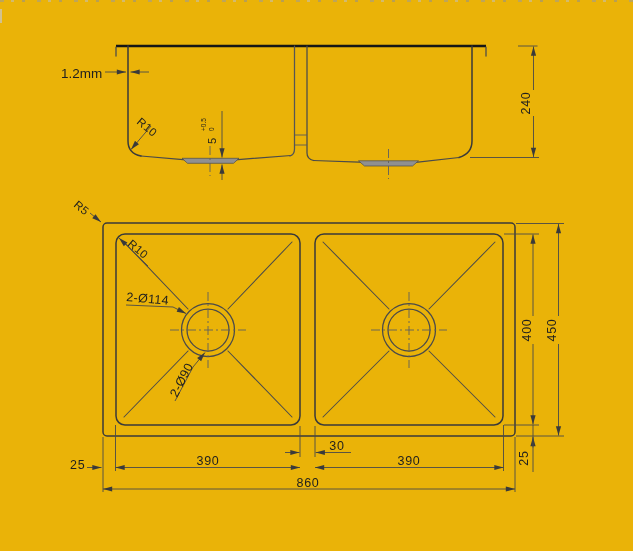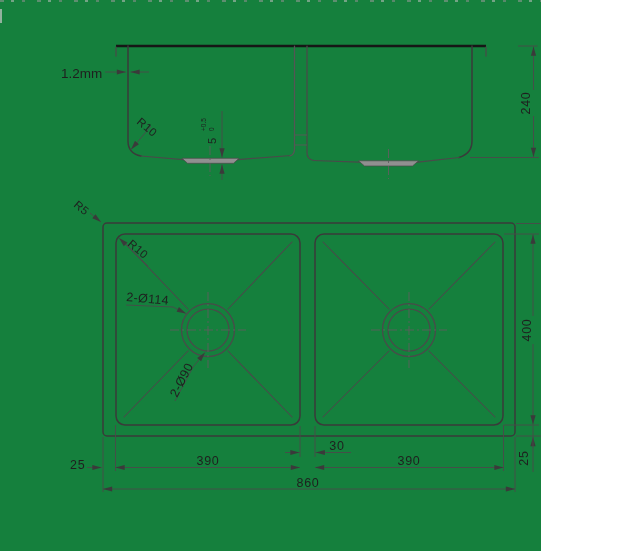--- a/index.html
+++ b/index.html
@@ -1,16 +1,16 @@
 <!DOCTYPE html>
 <html><head>
 <meta charset="utf-8">
 <style>
   html,body{margin:0;padding:0;background:#ffffff;}
-  .stage{position:relative;width:541px;height:551px;background:#15803d;overflow:hidden;
+  .stage{position:relative;width:633px;height:551px;background:#eab308;overflow:hidden;
          font-family:"Liberation Sans", sans-serif;}
   .top-artifact{position:absolute;top:0;left:0;width:633px;height:2px;opacity:.55;
     background:repeating-linear-gradient(90deg,#9a9a9a 0 4px,transparent 4px 11px,#c0c0c0 11px 14px,transparent 14px 22px,#8f8f8f 22px 25px,transparent 25px 37px);}
   .left-artifact{position:absolute;top:9px;left:0;width:2px;height:14px;background:#c7c7c7;opacity:.7;}
   svg{position:absolute;top:0;left:0;}
   svg text{fill:#1f1f1f;font-family:"Liberation Sans", sans-serif;}
   .ol{stroke:#3a3a3a;stroke-width:1.5;fill:none;stroke-linecap:round;}
   .ol2{stroke:#4a4a4a;stroke-width:1.25;fill:none;stroke-linecap:round;}
   .heavy{stroke:#161616;stroke-width:2.4;fill:none;}
   .dim{stroke:#4a4a4a;stroke-width:.9;fill:none;}

